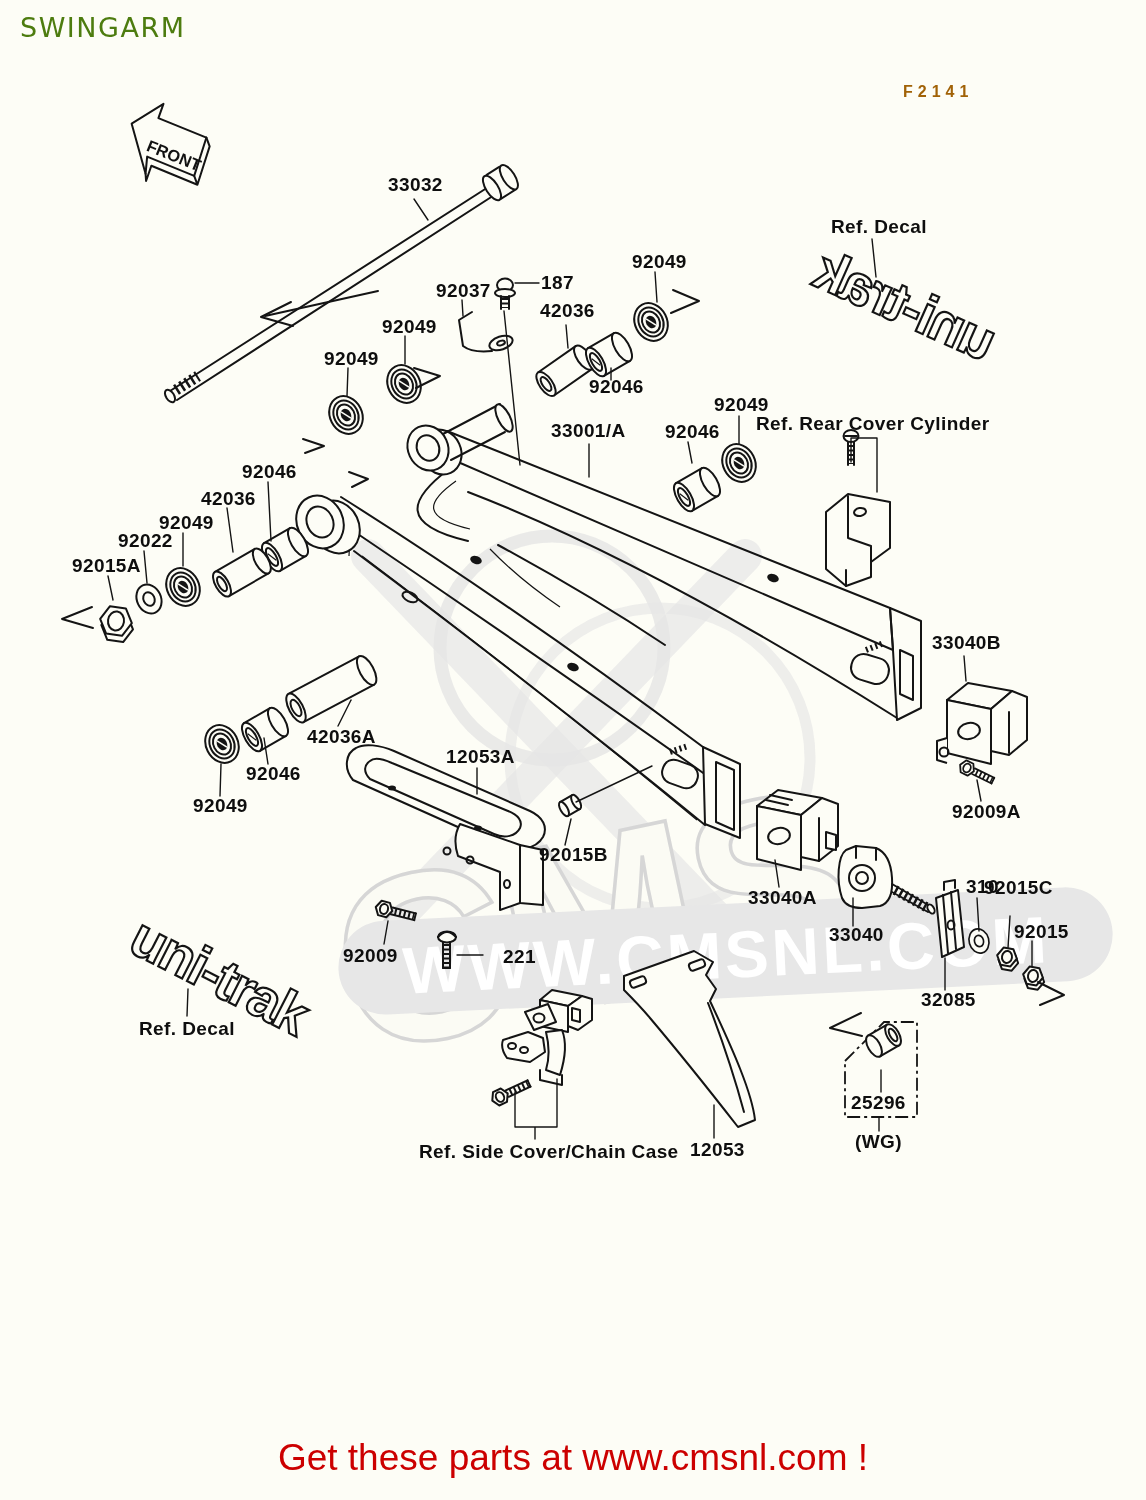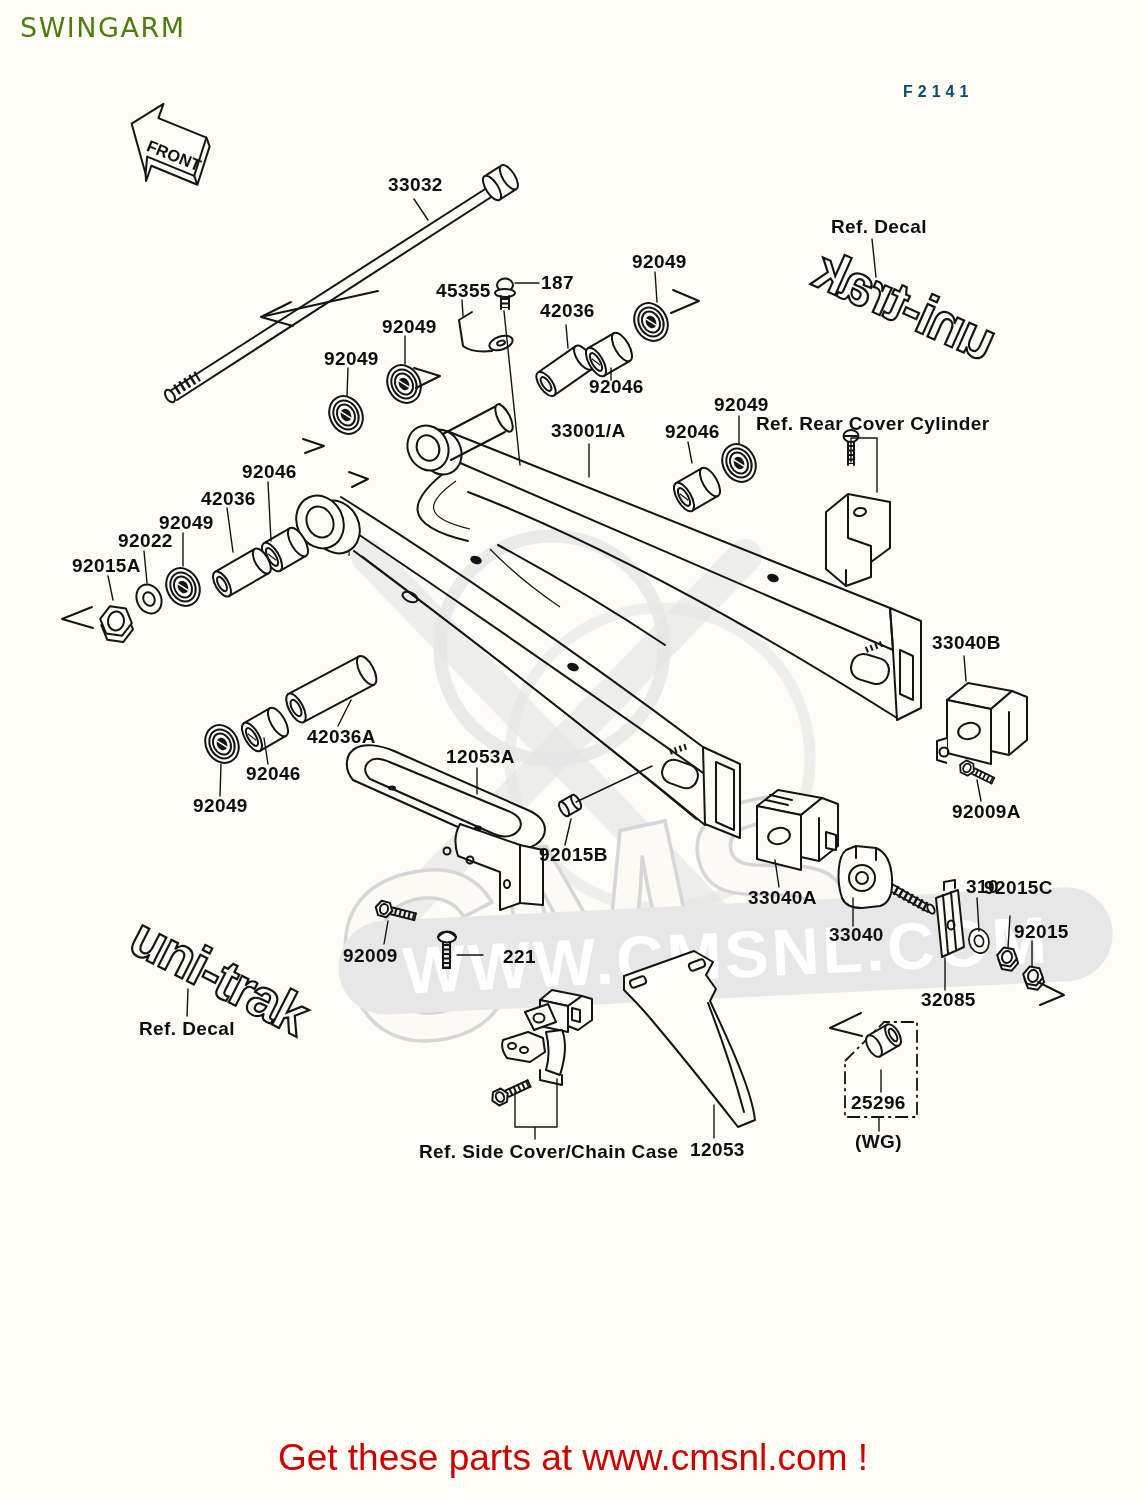--- a/index.html
+++ b/index.html
@@ -4,21 +4,21 @@
 <style>
   html,body{margin:0;padding:0;background:#fdfdf6;}
   .canvas{position:relative;width:1146px;height:1500px;background:#fdfdf6;overflow:hidden;
           font-family:"Liberation Sans",sans-serif;}
   .art{position:absolute;left:0;top:0;}
   .lbl{position:absolute;font:bold 19px/1.15 "Liberation Sans",sans-serif;color:#0e0e0e;
        letter-spacing:.4px;white-space:nowrap;}
   .title{position:absolute;left:20px;top:14px;font:500 27px/1 "DejaVu Sans","Liberation Sans",sans-serif;
          color:#4d7c0f;letter-spacing:1.5px;}
   .figcode{position:absolute;left:903px;top:84px;font:bold 16px/1 "Liberation Sans",sans-serif;
-           color:#0c4a6e;letter-spacing:5px;}
+           color:#a16207;letter-spacing:5px;}
   .footer{position:absolute;left:0;width:1146px;top:1436px;text-align:center;
           font:400 37px/1.2 "Liberation Sans",sans-serif;color:#cc0000;}
   .s{fill:none;stroke:#141414;stroke-width:2;stroke-linecap:round;stroke-linejoin:round;}
   .f{fill:#fdfdf6;stroke:#141414;stroke-width:2;stroke-linejoin:round;}
   .t{fill:none;stroke:#141414;stroke-width:1.4;stroke-linecap:round;}
   .thin{fill:none;stroke:#141414;stroke-width:1.2;}
 </style>
 </head>
 <body>
 
@@ -367,21 +367,21 @@
     <path d="M303,439 L324,446 L305,453"></path>
     <path d="M349,472 L368,479 L352,487"></path>
     <path d="M92,607 L62,619 L93,628"></path>
   </g>
 </svg>
 
 <div class="title">SWINGARM</div>
 <div class="figcode">F2141</div>
 
 <div class="lbl" style="left:388px;top:174px">33032</div>
-<div class="lbl" style="left:436px;top:280px">45355</div>
+<div class="lbl" style="left:436px;top:280px">92037</div>
 <div class="lbl" style="left:541px;top:272px">187</div>
 <div class="lbl" style="left:540px;top:300px">42036</div>
 <div class="lbl" style="left:632px;top:251px">92049</div>
 <div class="lbl" style="left:589px;top:376px">92046</div>
 <div class="lbl" style="left:551px;top:420px">33001/A</div>
 <div class="lbl" style="left:665px;top:421px">92046</div>
 <div class="lbl" style="left:714px;top:394px">92049</div>
 <div class="lbl" style="left:756px;top:413px">Ref. Rear Cover Cylinder</div>
 <div class="lbl" style="left:382px;top:316px">92049</div>
 <div class="lbl" style="left:324px;top:348px">92049</div>

